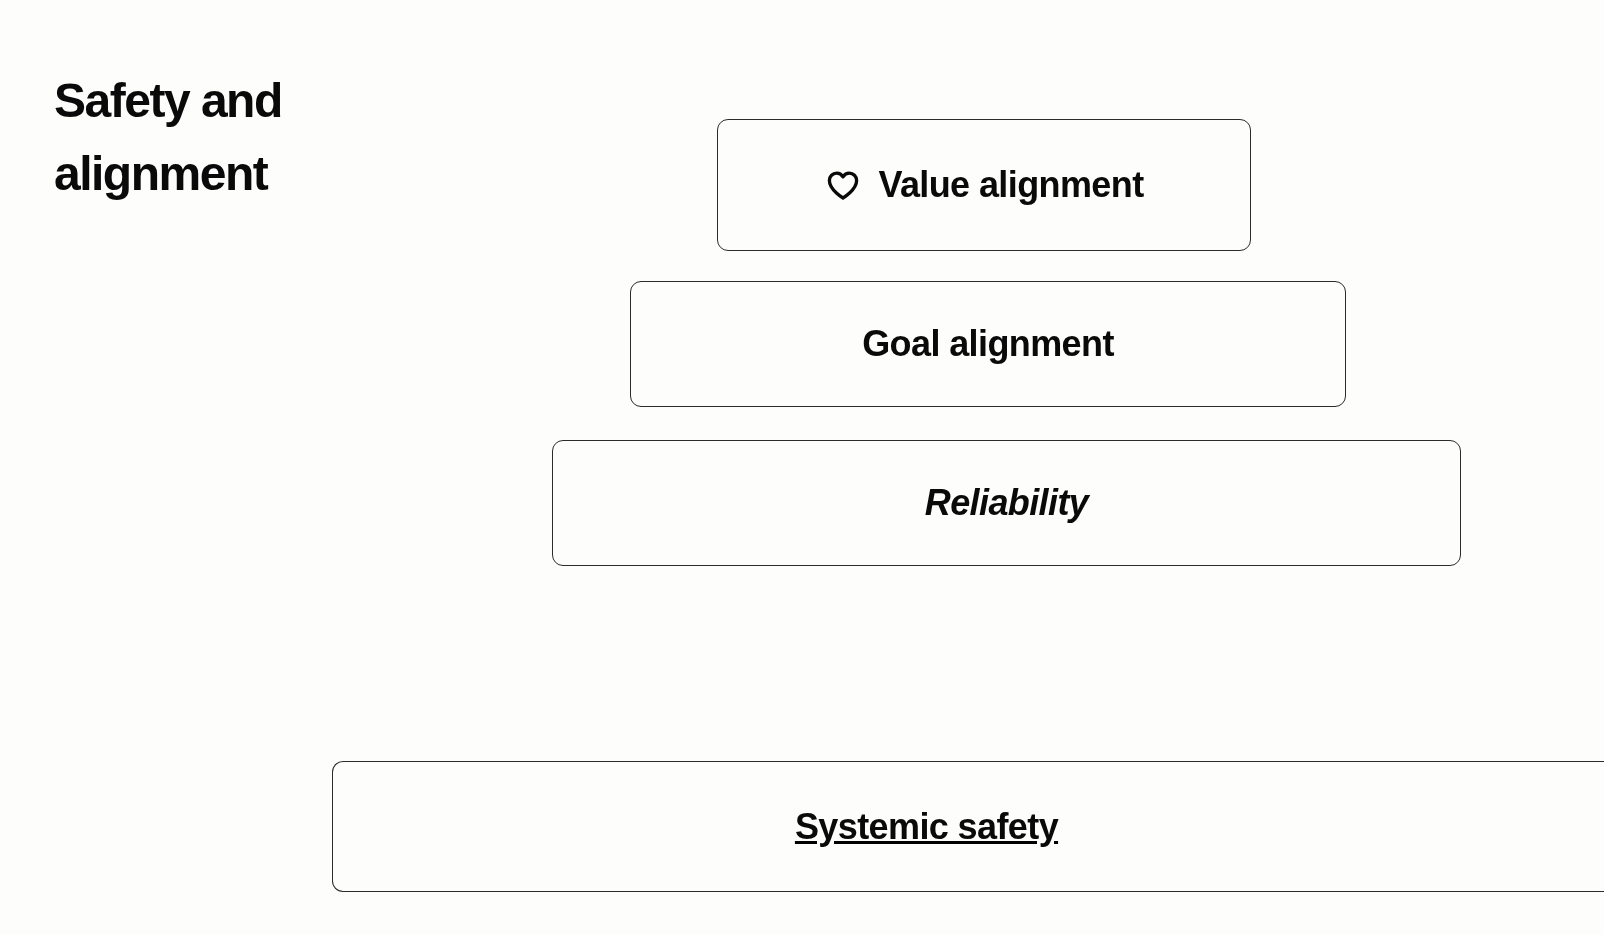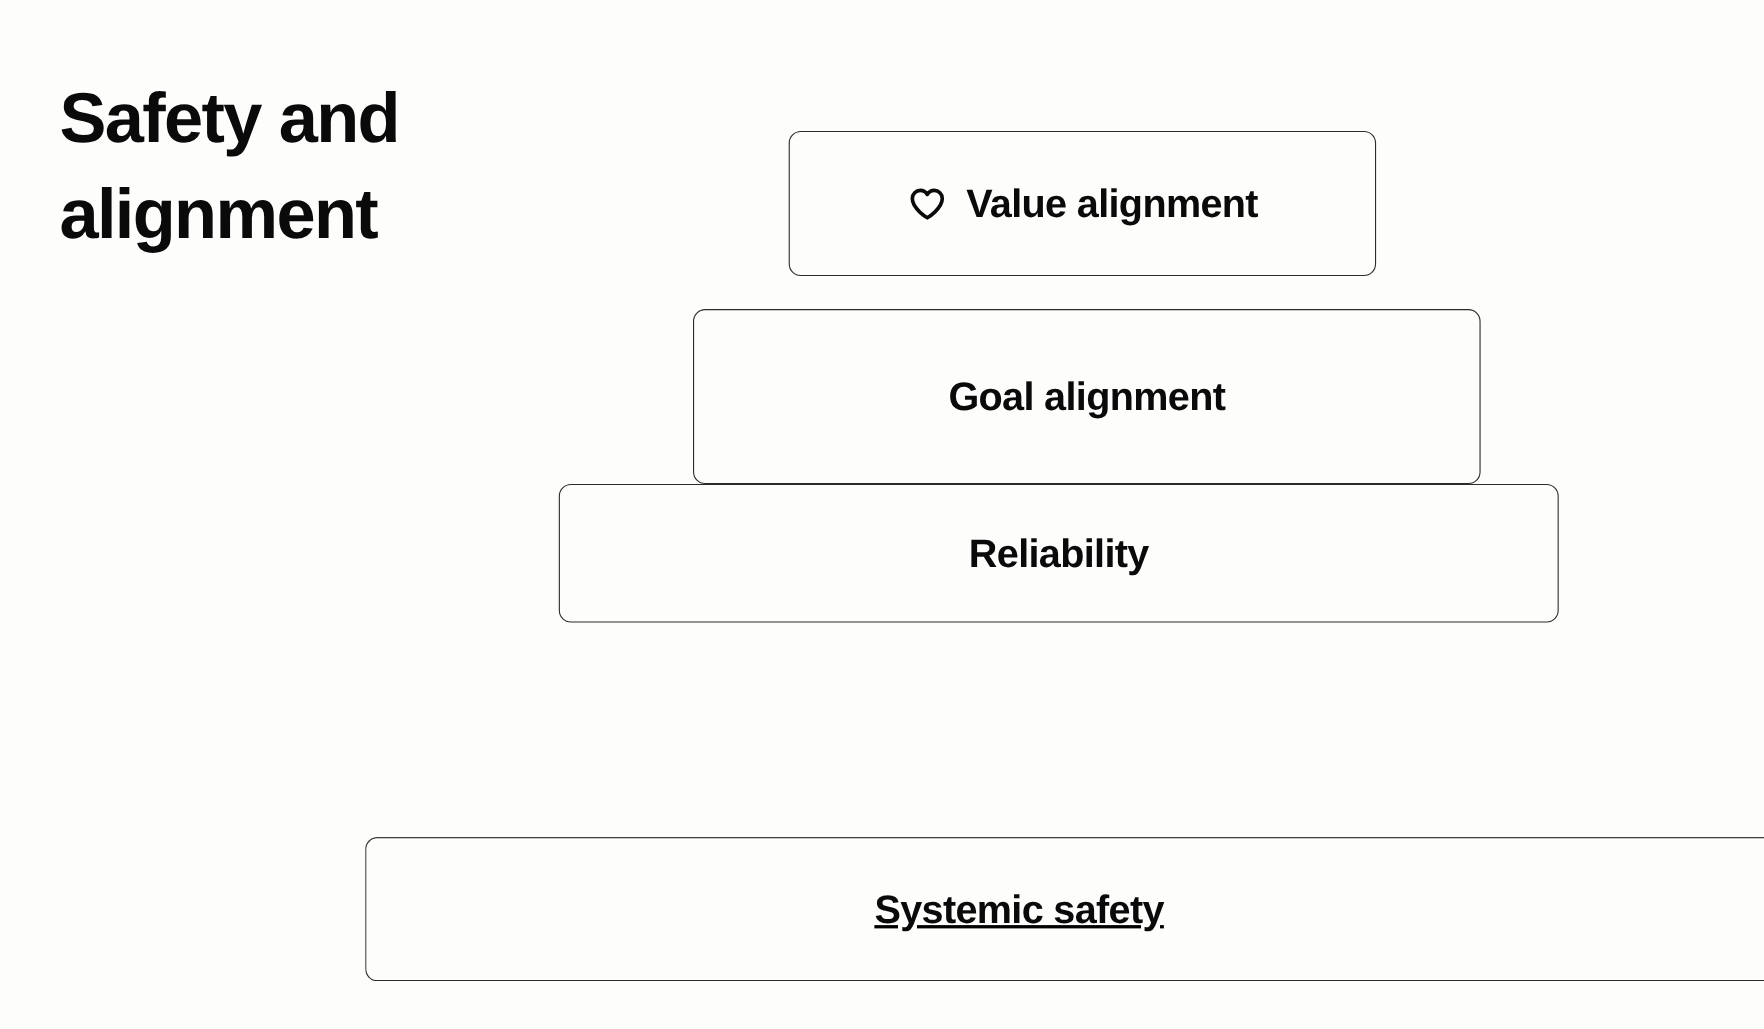--- a/index.html
+++ b/index.html
@@ -21,22 +21,22 @@
     overflow: hidden;
   }
 
   
   #slide-title {
     position: absolute;
     left: 54px;
     top: 64px;
     width: 520px;
     margin: 0;
-    font-size: 64px;
-    line-height: 87px;
+    font-size: 48px;
+    line-height: 73px;
     font-weight: 700;
     letter-spacing: -1.5px;
     color: #0A0A0A;
     white-space: pre-line;
   }
 
   
   #pyramid {
     position: absolute;
     left: 0;
@@ -80,22 +80,22 @@
     flex: 0 0 auto;
   }
   .row-icon svg {
     display: block;
     width: 38px;
     height: 38px;
   }
 
   
   .row-1 { left: 717px;  top: 119px; width: 534px;  height: 132px; }
-  .row-2 { left: 630px;  top: 281px; width: 716px;  height: 159px; }
-  .row-3 { left: 508px;  top: 440px; width: 909px;  height: 126px; }
+  .row-2 { left: 630px;  top: 281px; width: 716px;  height: 126px; }
+  .row-3 { left: 552px;  top: 440px; width: 909px;  height: 126px; font-style: italic; }
   .row-4 { left: 432px;  top: 601px; width: 1099px; height: 132px; }
   
   .row-5 {
     left: 332px;
     top: 761px;
     width: 1330px;
     height: 131px;
     border-right: none;
     border-top-right-radius: 0;
     border-bottom-right-radius: 0;

